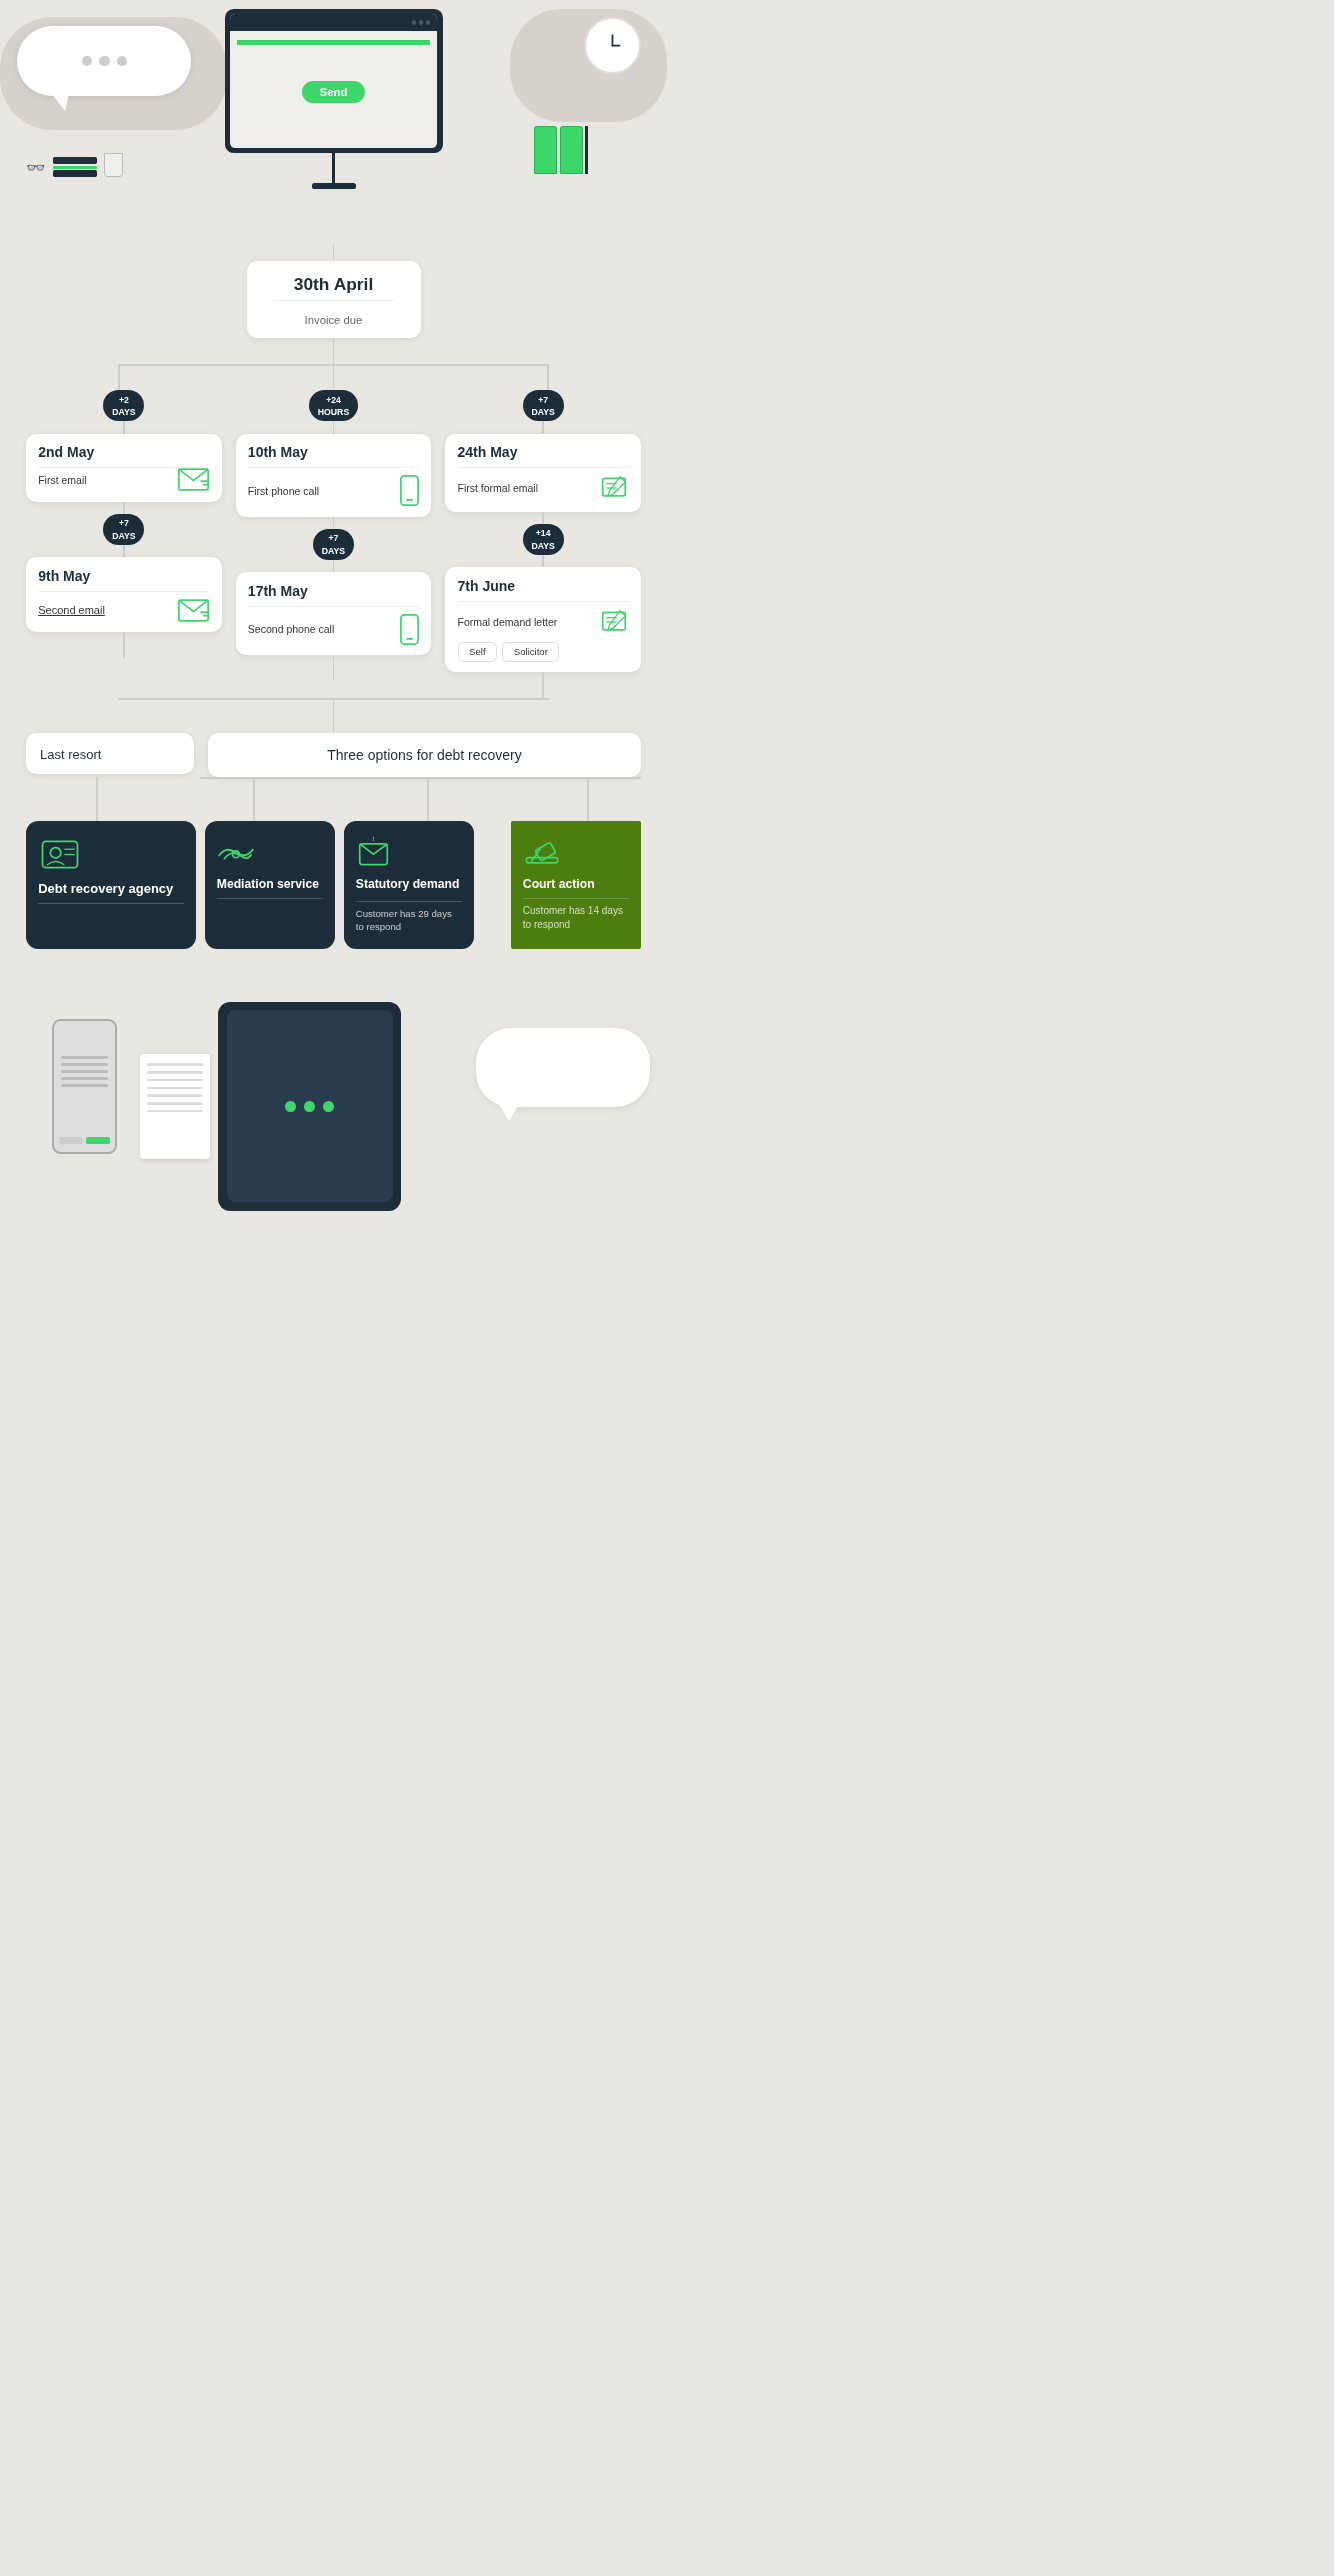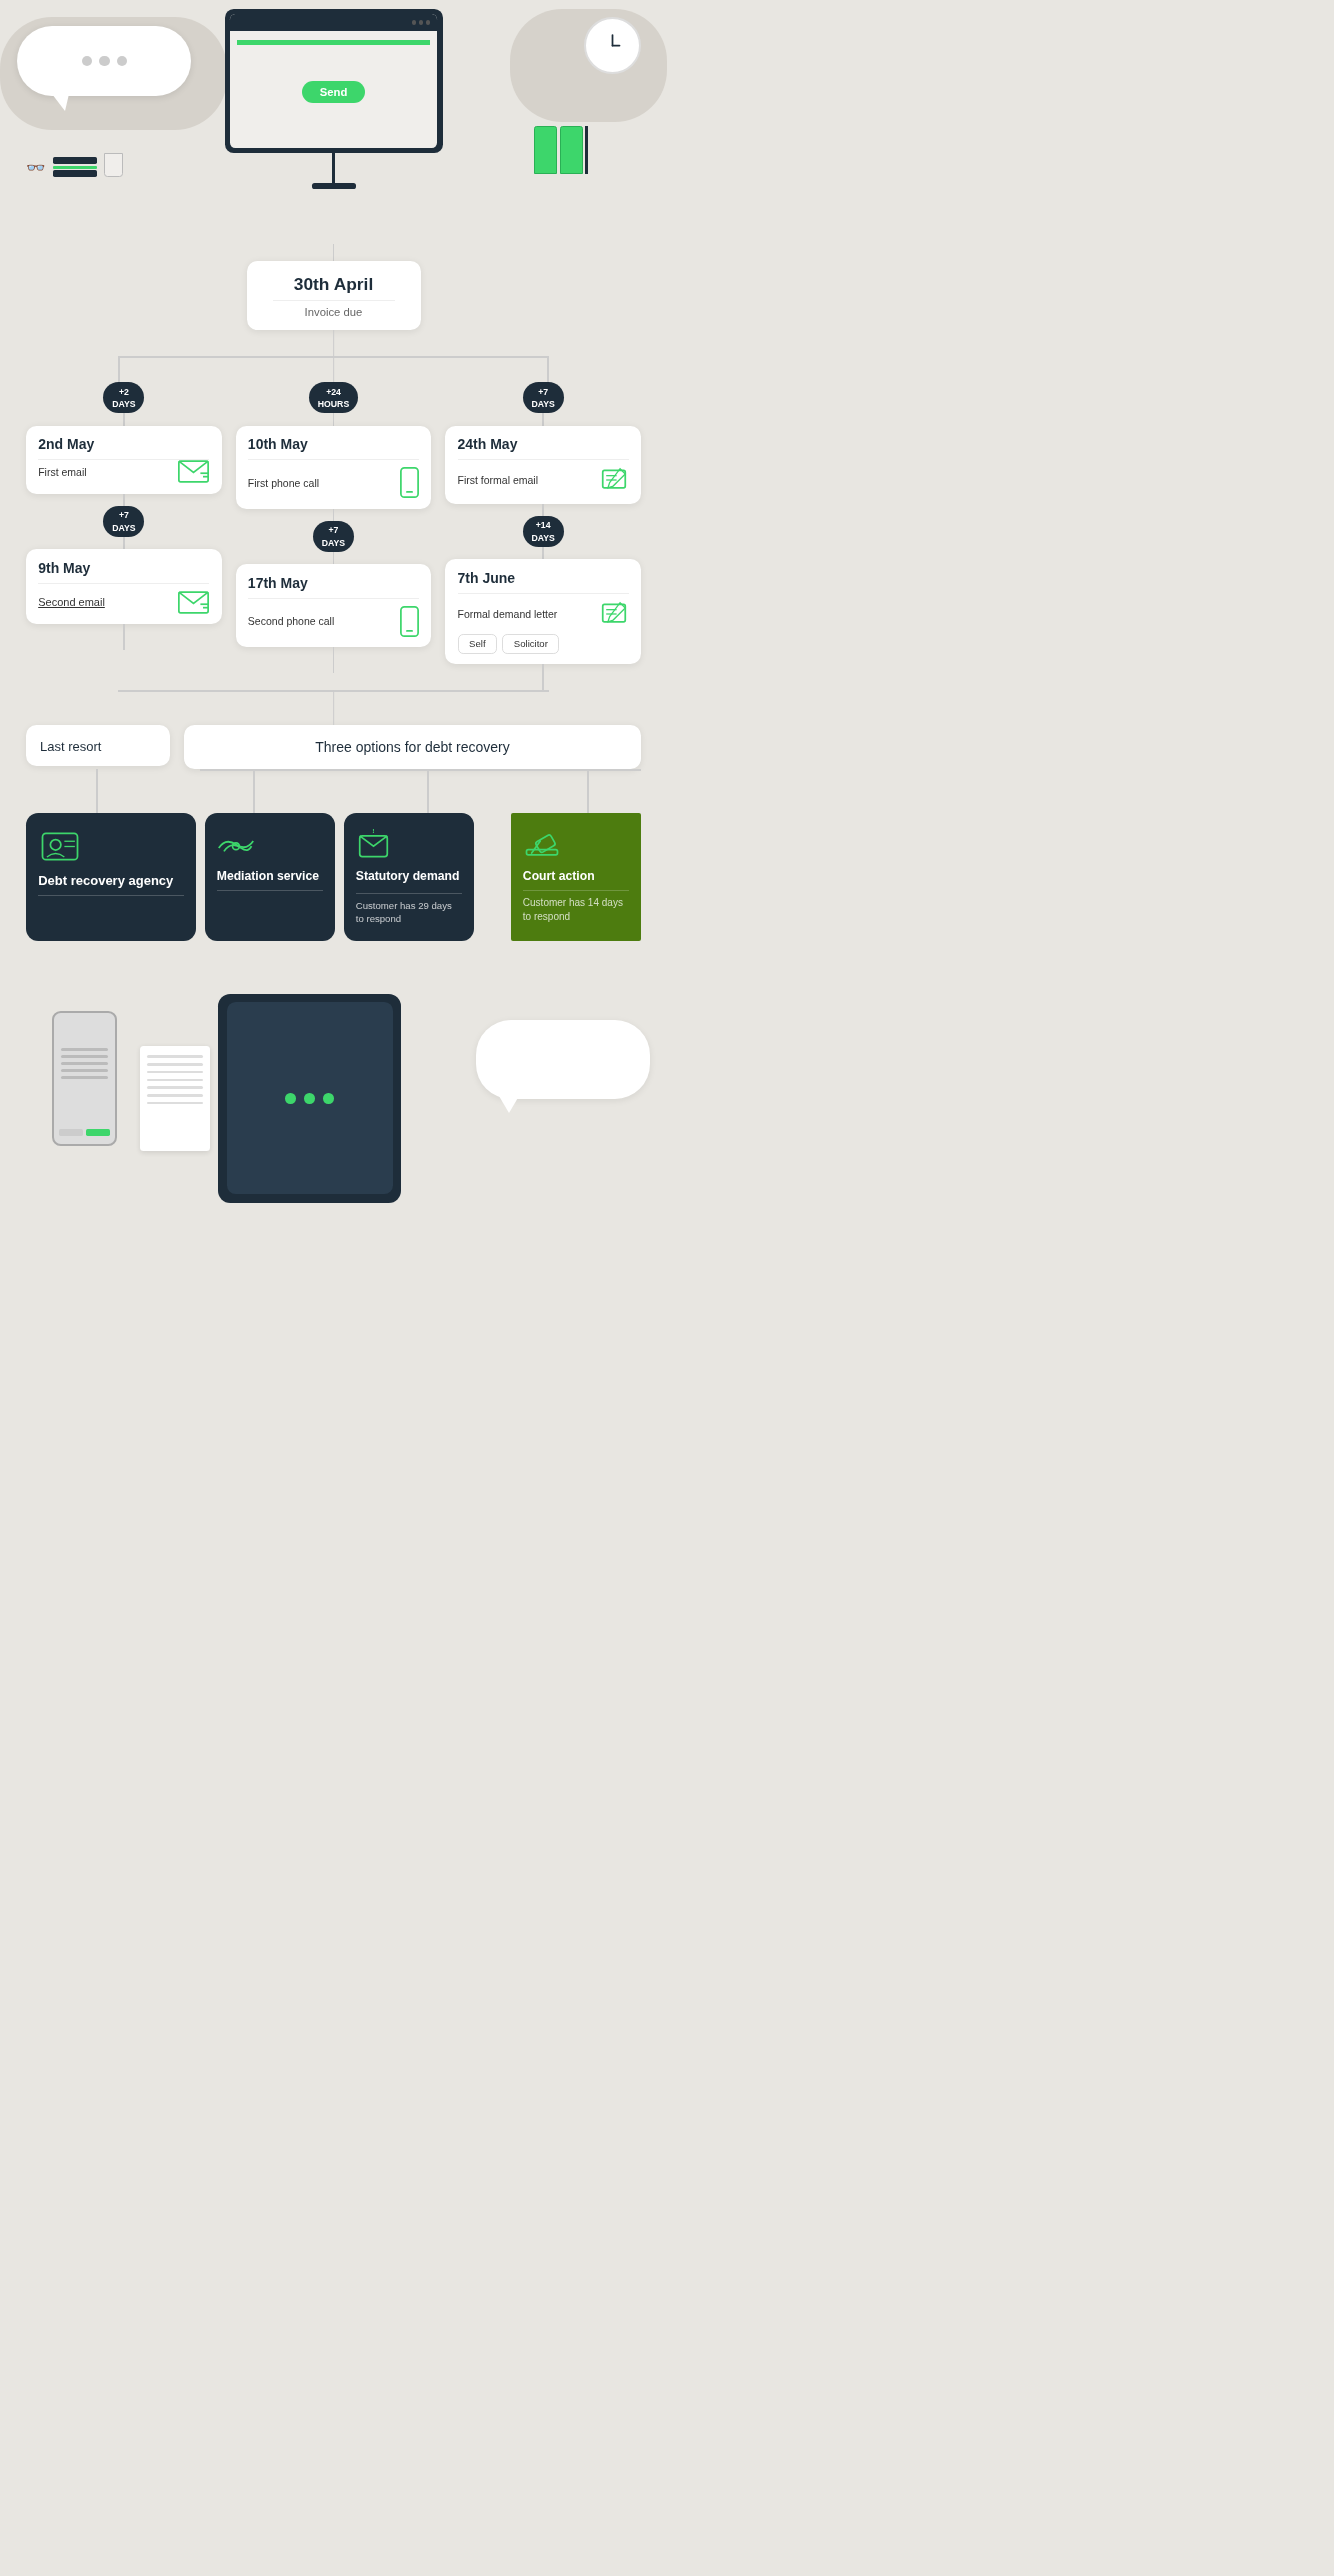--- a/index.html
+++ b/index.html
@@ -82,21 +82,21 @@
   <div style="padding:0 26px;">
 
     <div style="display:flex; justify-content:center;">
       <div style="width:1.7px; height:17.4px; background:#ccc;"></div>
     </div>
 
     <div style="display:flex; justify-content:center; margin-bottom:0;">
       <div style="background:white; border-radius:10.5px; padding:12.2px 26px; text-align:center; min-width:174px; box-shadow:0 1.7px 7px rgba(0,0,0,0.08);">
         <div style="font-size:17.4px; font-weight:bold; color:#1e2d3a;">30th April</div>
         <div style="border-top:0.9px solid #eee; margin-top:5.2px; padding-top:5.2px;">
-          <div style="font-size:11.3px; color:#666;">Invoice due</div>
+          <div style="font-size:11.3px; color:#666;margin-top:8px;">Invoice due</div>
         </div>
       </div>
     </div>
 
     <div style="position:relative; height:52px;">
 
       <div style="position:absolute; left:50%; top:0; width:1.7px; height:26px; background:#ccc; transform:translateX(-50%);"></div>
 
       <div style="position:absolute; left:92px; right:92px; top:26px; height:1.7px; background:#ccc;"></div>
 
@@ -223,21 +223,21 @@
     </div>
 
     <div style="position:relative; height:35px; margin-top:0px;">
       <div style="position:absolute; left:92px; right:92px; top:0; height:1.7px; background:#ccc;"></div>
 
       <div style="position:absolute; left:50%; top:0; width:1.7px; height:35px; background:#ccc; transform:translateX(-50%);"></div>
     </div>
 
     <div style="display:flex; gap:14px; align-items:stretch; margin-top:0;">
 
-      <div style="display:flex; flex-direction:column; align-items:center; width:144px; flex-shrink:0;">
+      <div style="display:flex; flex-direction:column; align-items:center; width:168px; flex-shrink:0;">
 
         <div style="background:white; border-radius:10.5px; padding:12.2px 14px; width:100%; box-shadow:0 1.7px 7px rgba(0,0,0,0.08);">
           <span style="font-size:13px; color:#1e2d3a; font-weight:500;">Last resort</span>
         </div>
       </div>
 
       <div style="flex:1; display:flex; flex-direction:column;">
         <div style="background:white; border-radius:10.5px; padding:14px 17.4px; box-shadow:0 1.7px 7px rgba(0,0,0,0.08); font-size:14px; font-weight:500; color:#1e2d3a; text-align:center;">
           <span>Three options for debt recovery</span>
         </div>

